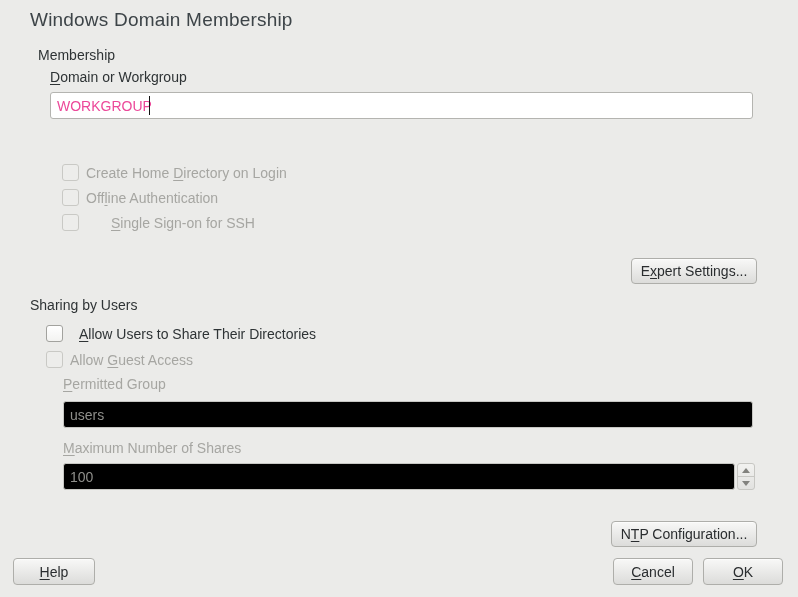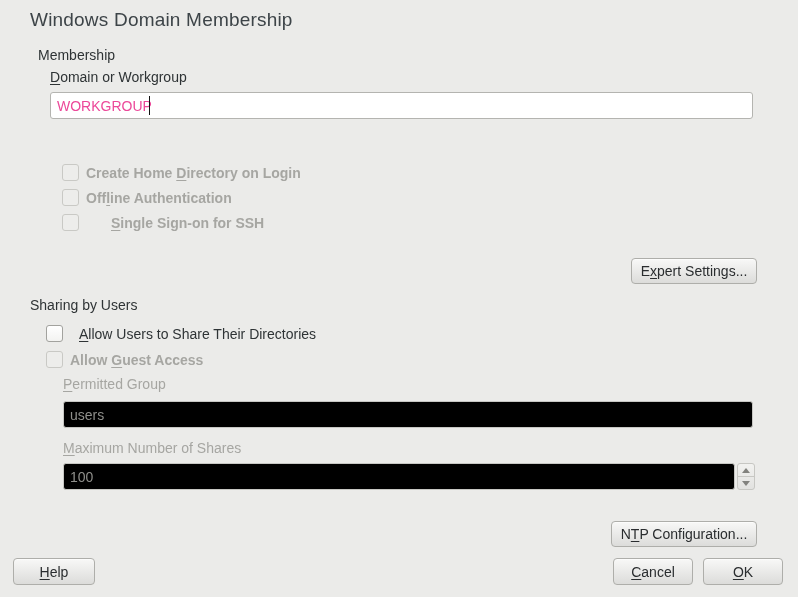--- a/index.html
+++ b/index.html
@@ -32,21 +32,21 @@
 
   .cbrow {
     position: absolute;
     display: flex;
     align-items: center;
     gap: 7px;
     font-size: 14px;
     color: #2e3335;
     white-space: nowrap;
   }
-  .cbrow.disabled { color: #a6a6a2; font-weight: bold; }
+  .cbrow.disabled { color: #a6a6a2; }
   .cb {
     width: 15px; height: 15px;
     border: 1px solid #a2a29e;
     border-radius: 3px;
     background: linear-gradient(#ffffff, #f3f3f1);
     flex: 0 0 auto;
   }
   .cbrow.disabled .cb {
     border-color: #c9c9c5;
     background: #ededeb;

